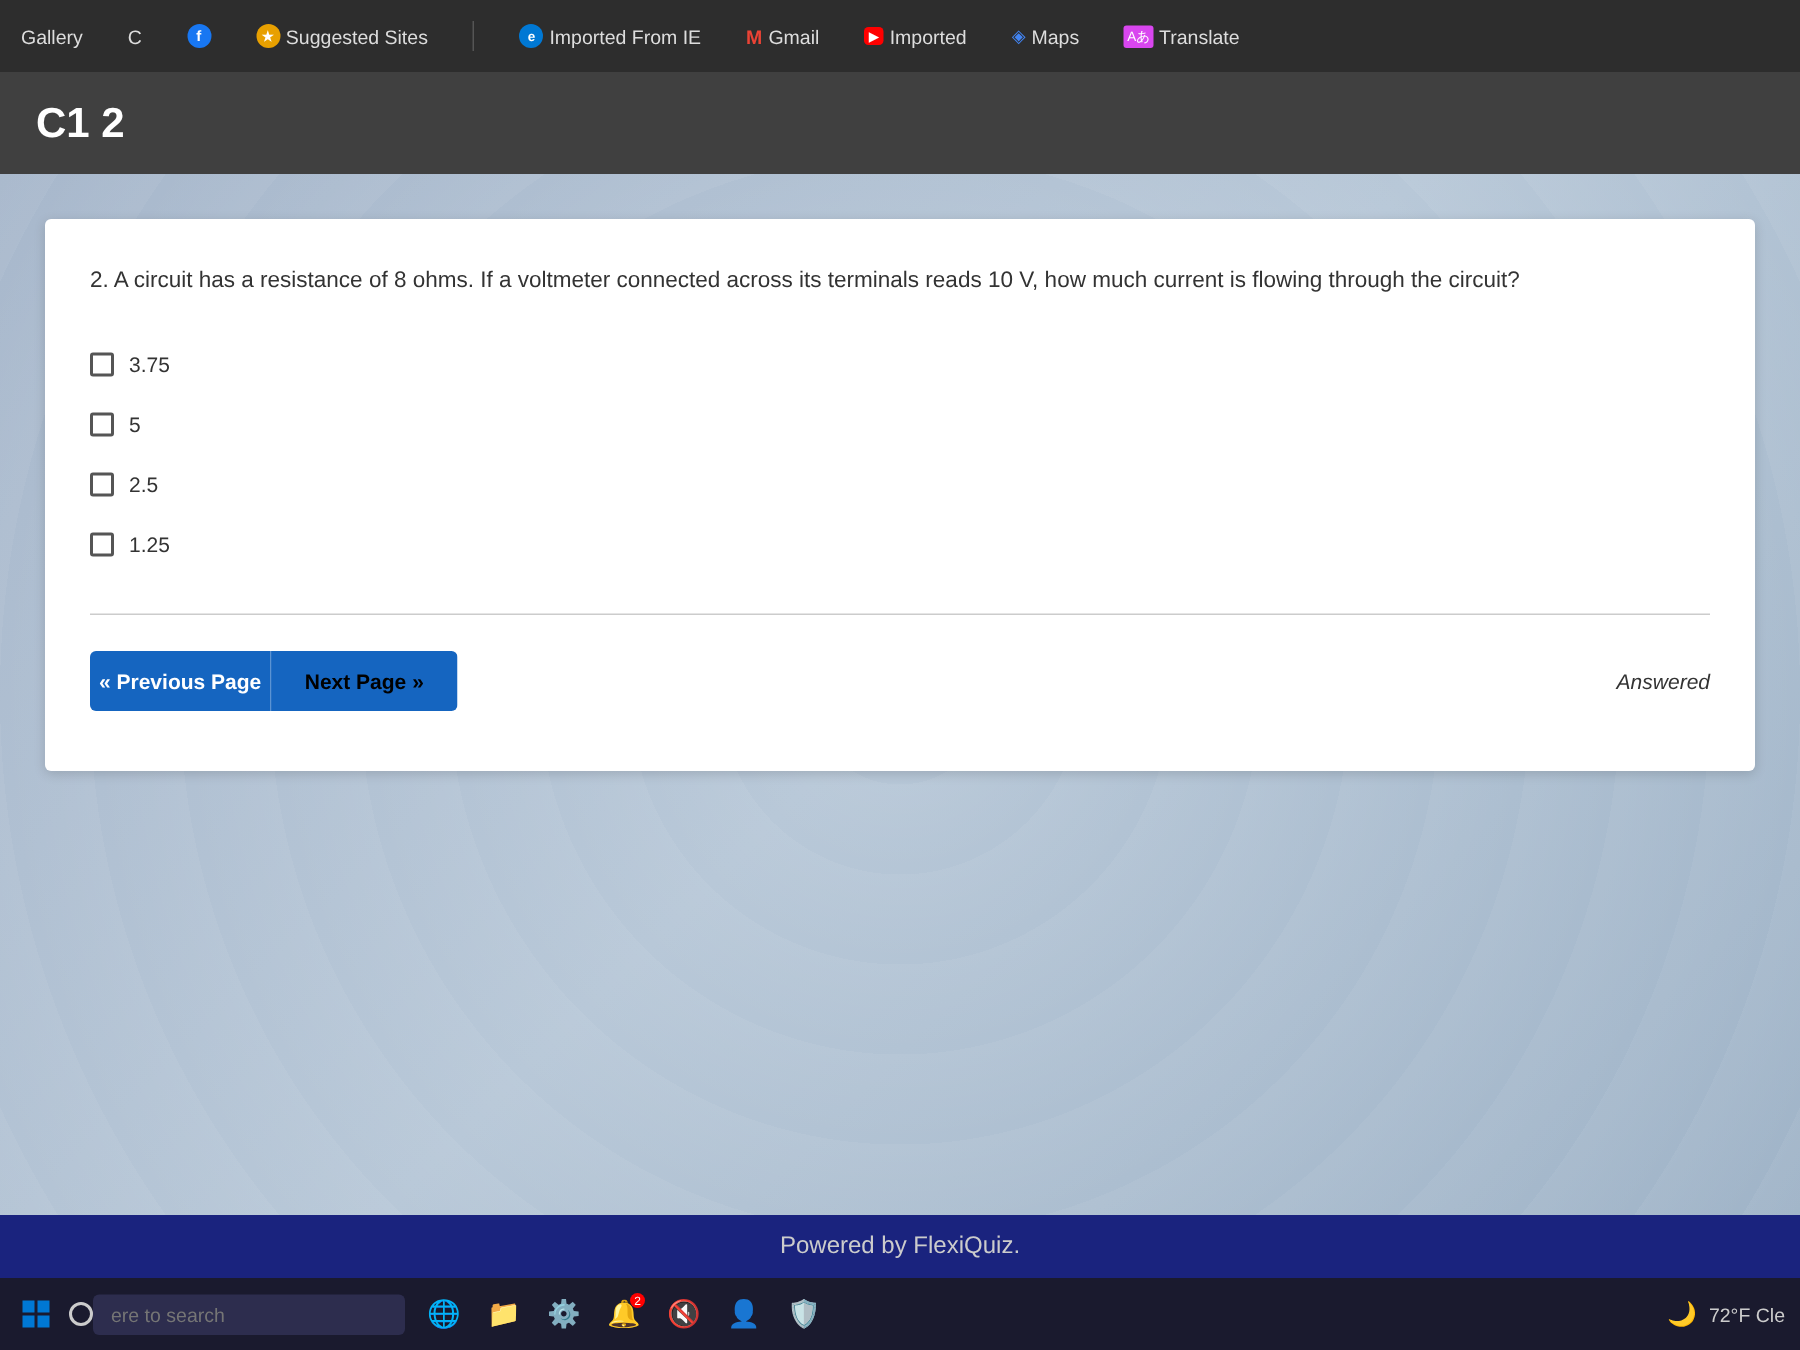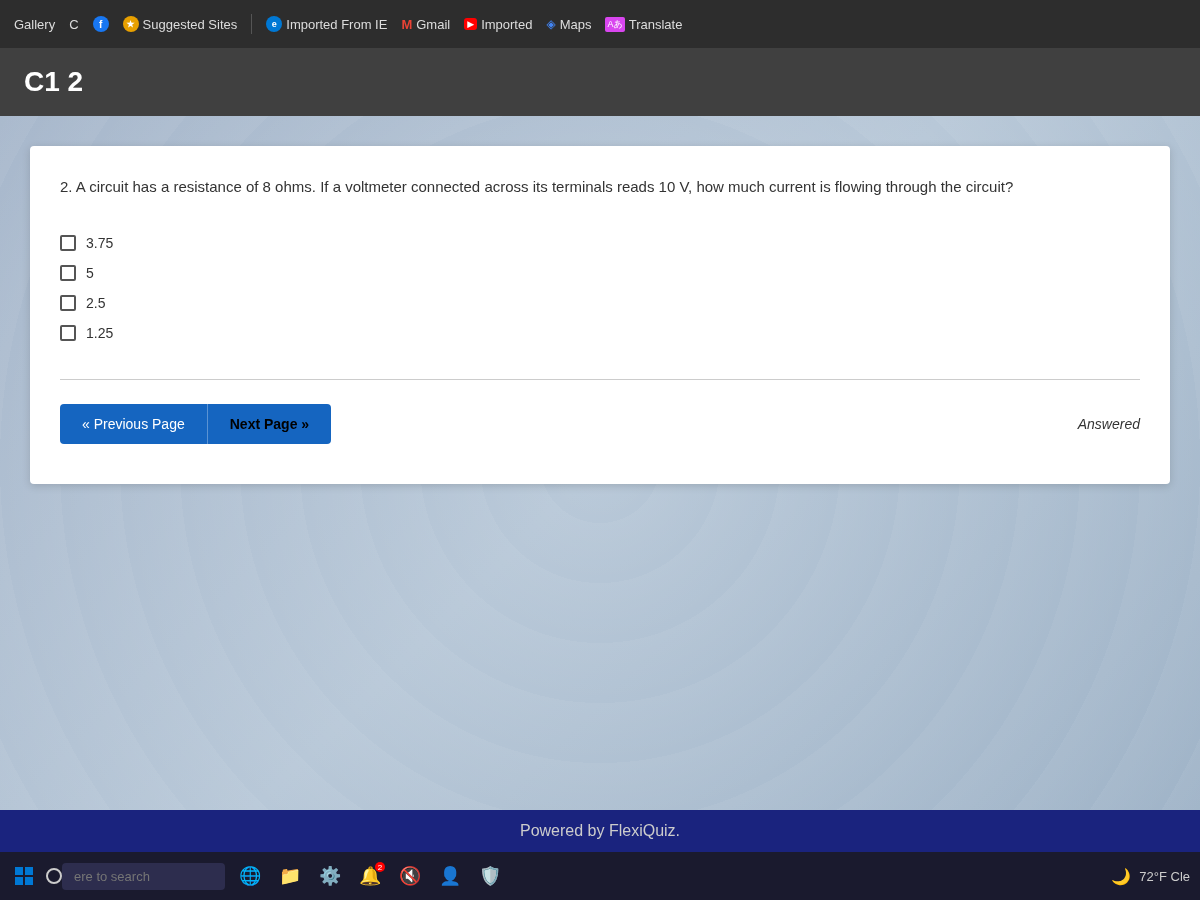--- a/index.html
+++ b/index.html
@@ -10,21 +10,21 @@
       background: #2d2d2d;
       height: 48px;
       display: flex;
       align-items: center;
       padding: 0 10px;
       gap: 8px;
     }
     .toolbar-left {
       display: flex;
       align-items: center;
-      gap: 6px;
+      gap: 22px;
       font-size: 13px;
       color: #ddd;
     }
     .toolbar-item {
       display: flex;
       align-items: center;
       gap: 4px;
       cursor: pointer;
       padding: 2px 4px;
       border-radius: 3px;
@@ -76,21 +76,21 @@
       font-size: 15px;
       color: #333;
       margin-bottom: 36px;
       line-height: 1.5;
     }
 
     .options-list {
       list-style: none;
       display: flex;
       flex-direction: column;
-      gap: 14px;
+      gap: 24px;
       margin-bottom: 38px;
     }
 
     .option-item {
       display: flex;
       align-items: center;
       gap: 10px;
       font-size: 14px;
       color: #333;
       cursor: pointer;
@@ -114,23 +114,23 @@
     .button-row {
       display: flex;
       align-items: center;
       gap: 0;
     }
 
     .btn-prev {
       background: #1565c0;
       color: white;
       border: none;
-      padding: 12px 22px;
+      padding: 12px 6px;
       font-size: 14px;
-      font-weight: 400;
+      font-weight: 700;
       border-radius: 4px 0 0 4px;
       cursor: pointer;
     }
     .btn-next {
       background: #1565c0;
       color: #000000;
       border: none;
       padding: 12px 22px;
       font-size: 14px;
       font-weight: 600;
@@ -167,21 +167,21 @@
       left: 0;
       right: 0;
     }
     .taskbar-search {
       background: #2d2d4e;
       border: none;
       color: #ccc;
       padding: 6px 12px;
       border-radius: 4px;
       font-size: 13px;
-      width: 163px;
+      width: 208px;
     }
     .taskbar-icons {
       display: flex;
       align-items: center;
       gap: 8px;
       margin-left: 10px;
     }
     .taskbar-icon {
       width: 32px; height: 32px;
       display: flex; align-items: center; justify-content: center;

